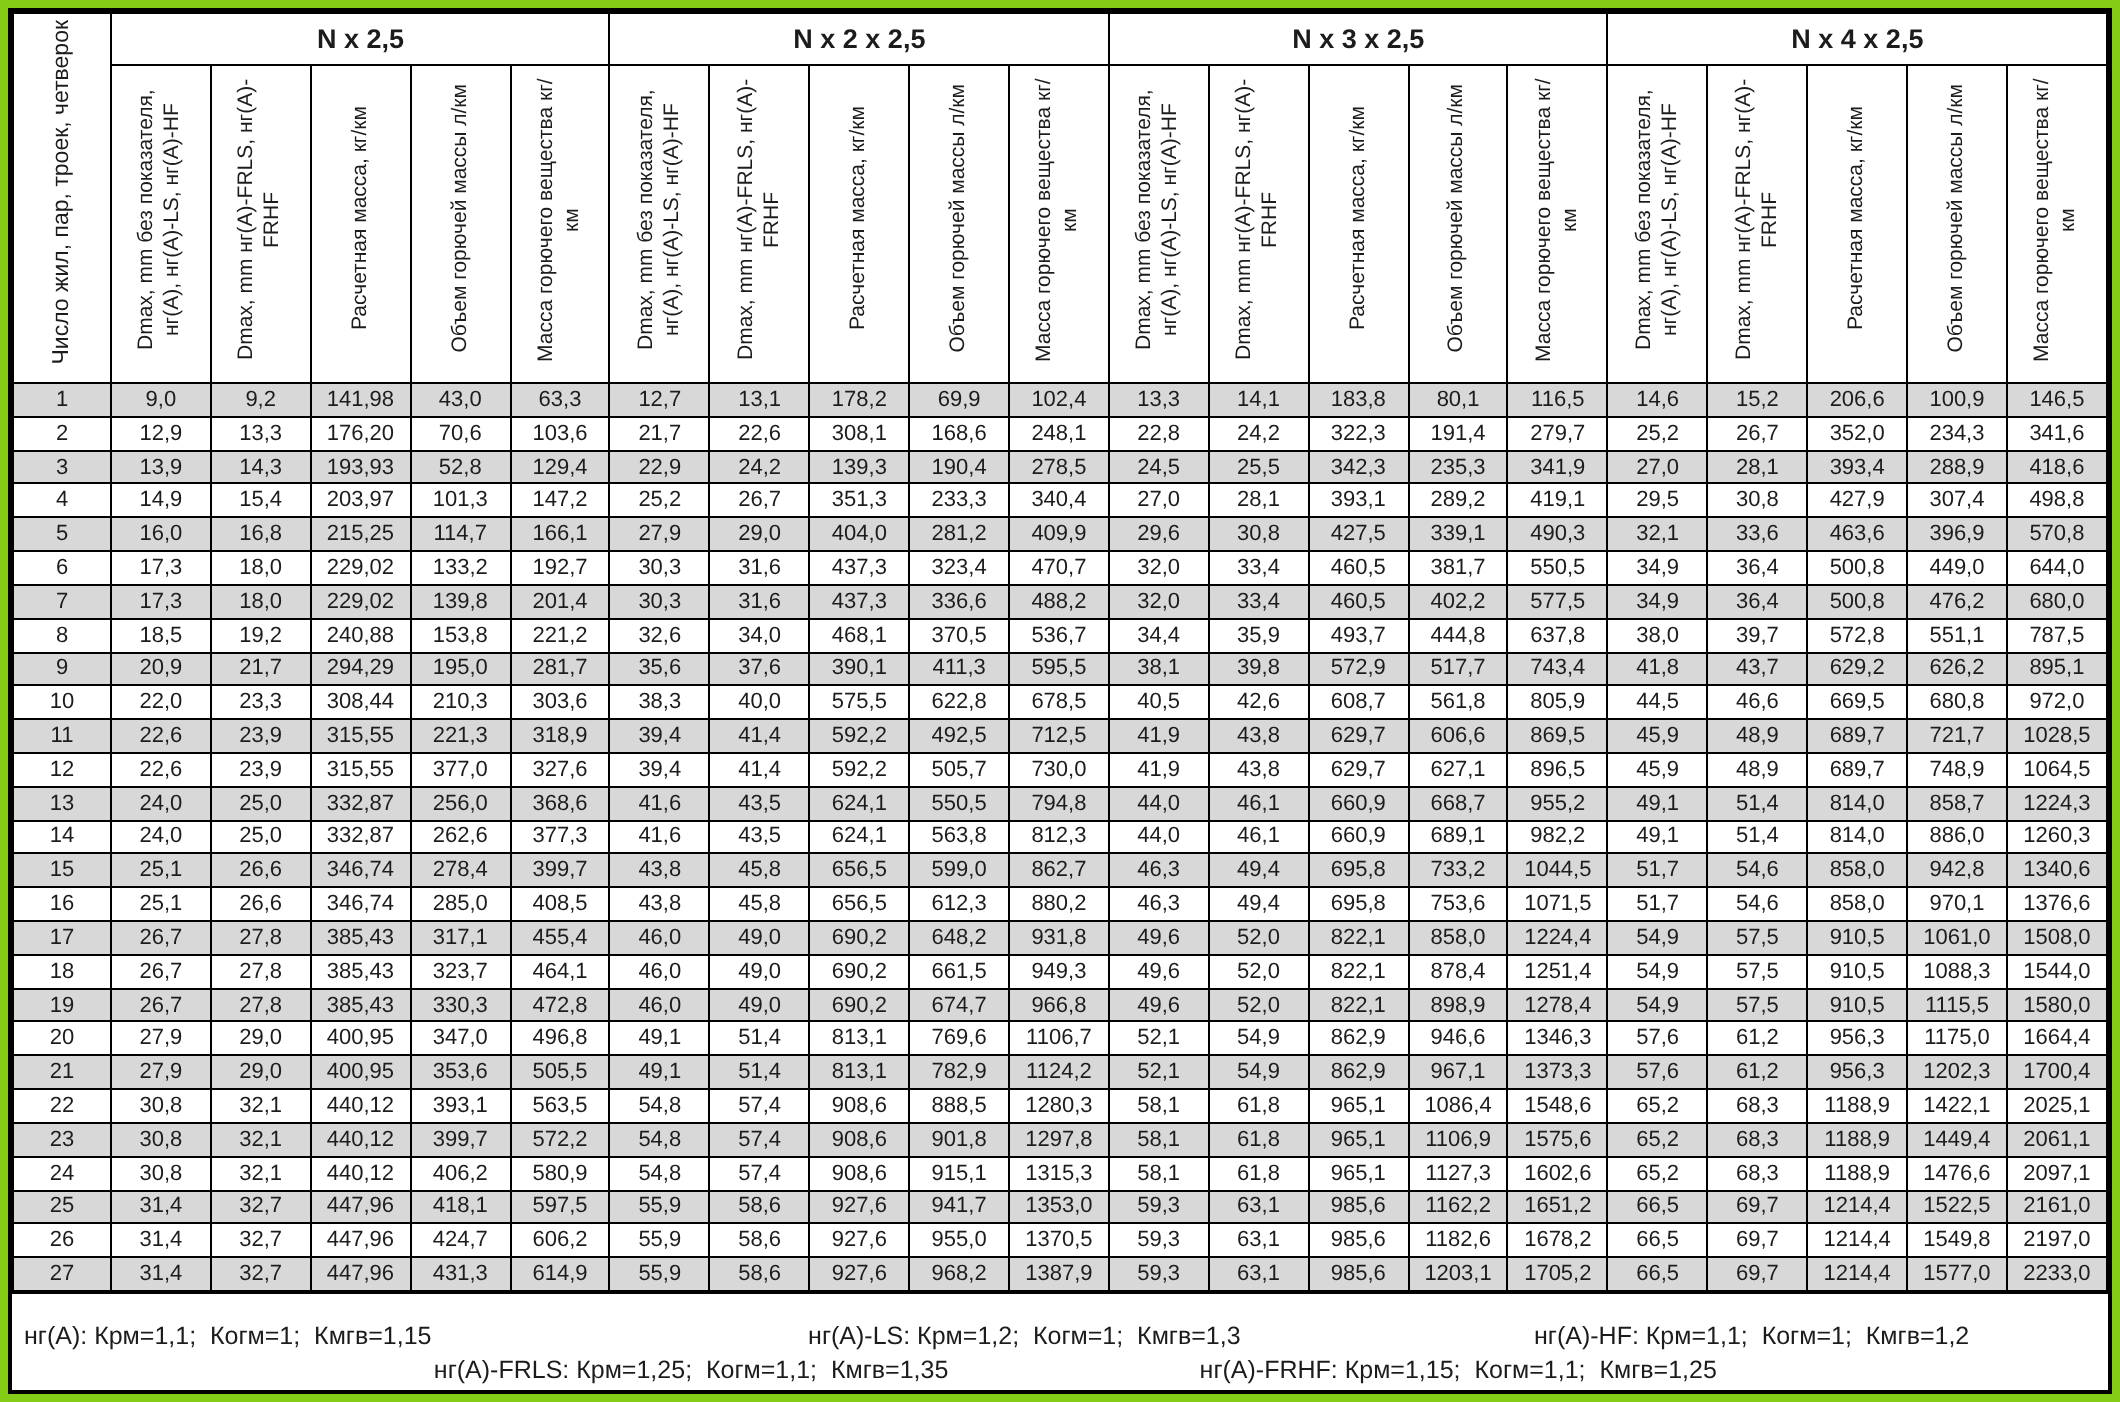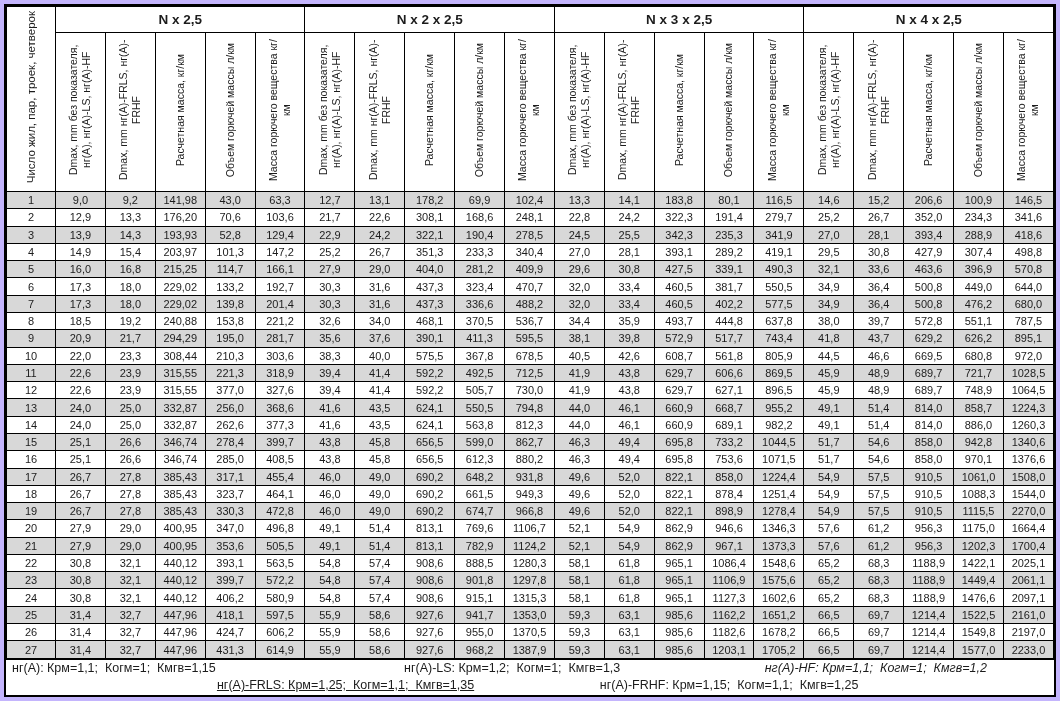--- a/index.html
+++ b/index.html
@@ -1,38 +1,38 @@
 <!DOCTYPE html>
 <html><head>
 <meta charset="utf-8">
 <style>
   html,body{margin:0;padding:0;background:#fff;}
   body{width:1060px;height:701px;overflow:hidden;font-family:"Liberation Sans",sans-serif;}
-  .page{box-sizing:border-box;width:1060px;height:701px;padding:4px;background:#c4b5fd;}
+  .page{box-sizing:border-box;width:1060px;height:701px;padding:4px;background:#84cc16;}
   .table-frame{box-sizing:border-box;border:2px solid #000;width:100%;height:100%;
     display:flex;flex-direction:column;background:#fff;}
   table{border-collapse:collapse;table-layout:fixed;width:100%;flex:1 1 auto;}
   th,td{border:1px solid #000;padding:0;margin:0;color:#1c1c1c;overflow:hidden;}
   col.c-num{width:49px;}
   thead tr.groups-row{height:26px;}
   th.group{font-size:13.5px;font-weight:bold;text-align:center;vertical-align:middle;background:#fff;}
   th.corner{vertical-align:middle;text-align:center;background:#fff;font-weight:normal;}
   th.vth{height:158px;vertical-align:middle;text-align:center;background:#fff;font-weight:normal;}
   .vt{display:inline-block;writing-mode:vertical-rl;transform:rotate(180deg);
     font-size:10.5px;line-height:1.25;max-height:152px;text-align:center;}
   .corner-t{font-size:11.5px;max-height:176px;}
   tbody td{font-size:11px;text-align:center;vertical-align:middle;height:15px;}
   tbody tr.shade td{background:#d8d8d8;}
-  .footnotes{flex:0 0 36px;border-top:1px solid #000;box-sizing:border-box;padding-top:1px;}
+  .footnotes{flex:0 0 36px;border-top:1px solid #000;box-sizing:border-box;padding-top:14px;}
   .fn-line{position:relative;height:17px;}
   .fn{position:absolute;top:0;font-size:12.5px;color:#1c1c1c;white-space:pre;}
   .fn-a{left:6px;}
   .fn-ls{left:48.3%;transform:translateX(-50%);text-align:center;}
-  .fn-hf{left:83%;transform:translateX(-50%);font-style:italic;}
-  .fn-frls{left:32.4%;transform:translateX(-50%);text-decoration:underline;}
+  .fn-hf{left:83%;transform:translateX(-50%);}
+  .fn-frls{left:32.4%;transform:translateX(-50%);}
   .fn-frhf{left:69%;transform:translateX(-50%);}
 </style>
 </head>
 <body>
 
 <div class="page">
   <div class="table-frame">
     <table>
       <colgroup id="cols">
           <col class="c-num">
@@ -137,21 +137,21 @@
           </tr>
           <tr class="shade">
             <td>3</td>
             <td>13,9</td>
             <td>14,3</td>
             <td>193,93</td>
             <td>52,8</td>
             <td>129,4</td>
             <td>22,9</td>
             <td>24,2</td>
-            <td>322,1</td>
+            <td>139,3</td>
             <td>190,4</td>
             <td>278,5</td>
             <td>24,5</td>
             <td>25,5</td>
             <td>342,3</td>
             <td>235,3</td>
             <td>341,9</td>
             <td>27,0</td>
             <td>28,1</td>
             <td>393,4</td>
@@ -299,21 +299,21 @@
           <tr>
             <td>10</td>
             <td>22,0</td>
             <td>23,3</td>
             <td>308,44</td>
             <td>210,3</td>
             <td>303,6</td>
             <td>38,3</td>
             <td>40,0</td>
             <td>575,5</td>
-            <td>367,8</td>
+            <td>622,8</td>
             <td>678,5</td>
             <td>40,5</td>
             <td>42,6</td>
             <td>608,7</td>
             <td>561,8</td>
             <td>805,9</td>
             <td>44,5</td>
             <td>46,6</td>
             <td>669,5</td>
             <td>680,8</td>
@@ -517,21 +517,21 @@
             <td>966,8</td>
             <td>49,6</td>
             <td>52,0</td>
             <td>822,1</td>
             <td>898,9</td>
             <td>1278,4</td>
             <td>54,9</td>
             <td>57,5</td>
             <td>910,5</td>
             <td>1115,5</td>
-            <td>2270,0</td>
+            <td>1580,0</td>
           </tr>
           <tr>
             <td>20</td>
             <td>27,9</td>
             <td>29,0</td>
             <td>400,95</td>
             <td>347,0</td>
             <td>496,8</td>
             <td>49,1</td>
             <td>51,4</td>

